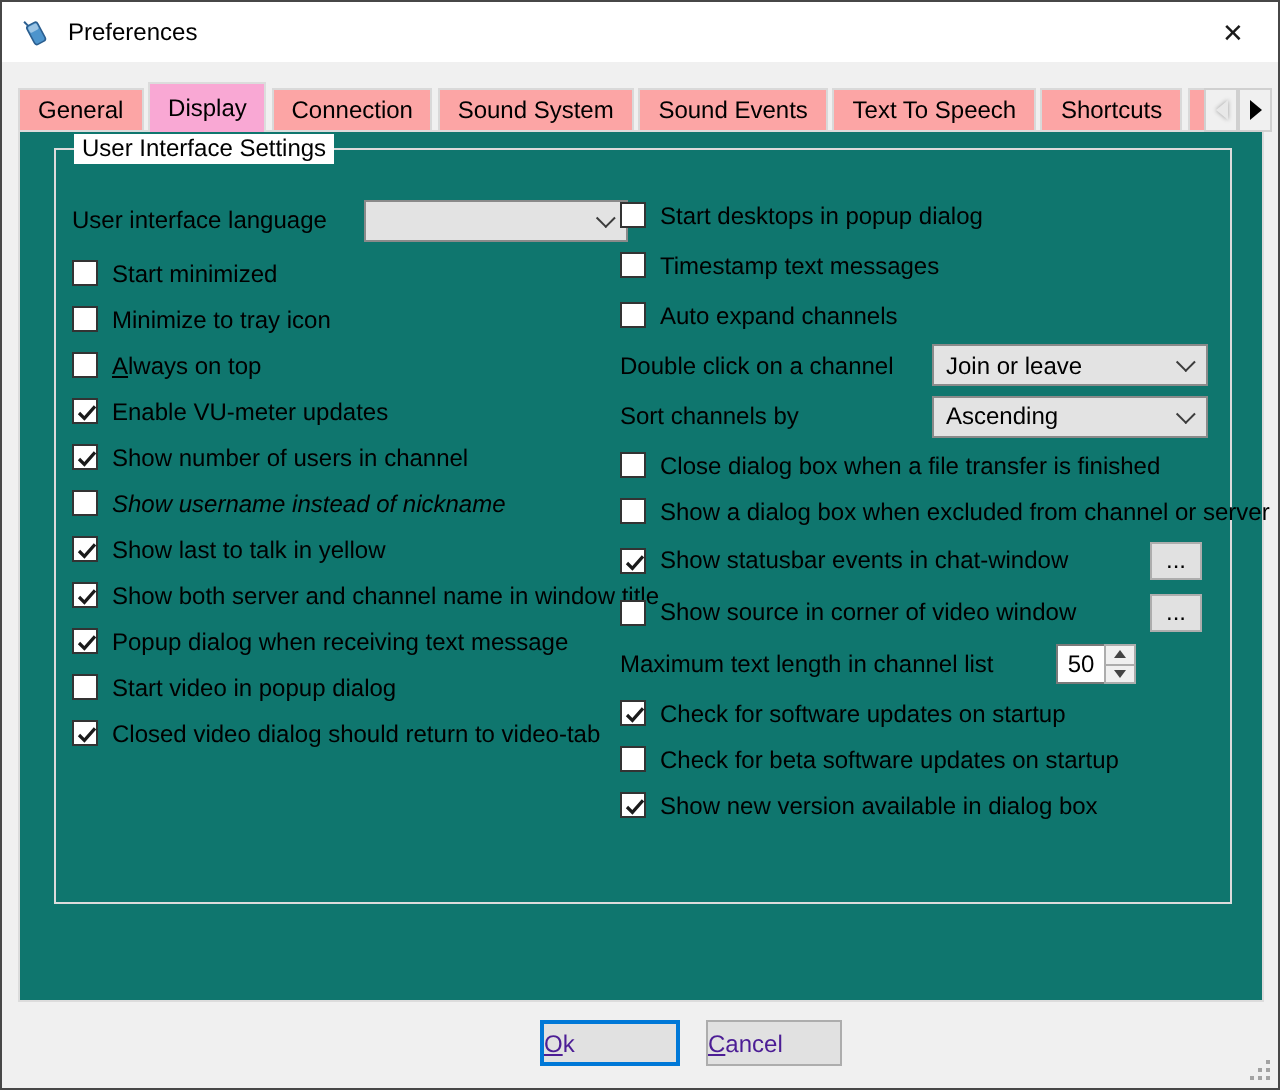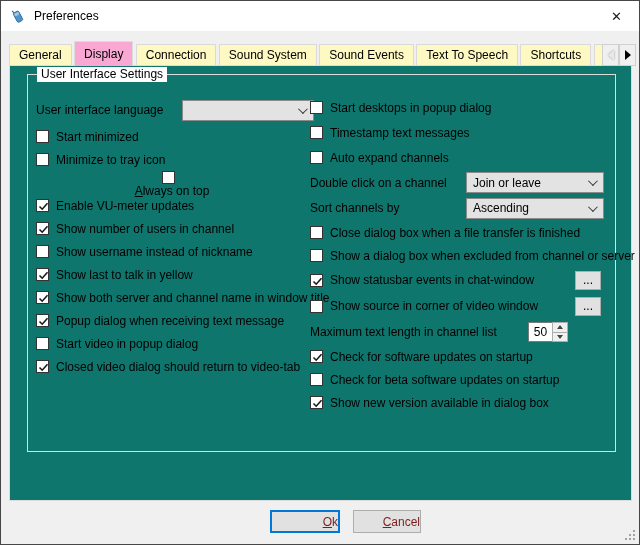--- a/index.html
+++ b/index.html
@@ -5,21 +5,21 @@
   html,body{margin:0;padding:0;background:#cfcfcf;}
   *{box-sizing:border-box;font-family:"Liberation Sans",sans-serif;}
   .window{position:relative;width:640px;height:545px;background:#f0f0f0;border:1px solid #474747;overflow:hidden;font-size:12px;color:#000;}
   
   .titlebar{position:absolute;top:0;left:0;right:0;height:30px;background:#ffffff;display:flex;align-items:center;}
   .app-icon{margin-left:9px;width:16px;height:16px;display:inline-block;}
   .title{margin-left:8px;font-size:12px;color:#000;}
   .close-btn{position:absolute;right:0;top:0;width:45px;height:30px;display:flex;align-items:center;justify-content:center;font-size:13px;color:#1a1a1a;cursor:default;}
   
   .tabstrip{position:absolute;top:40px;left:8px;right:3px;height:25px;overflow:hidden;white-space:nowrap;}
-  .tab{display:inline-block;vertical-align:bottom;height:21px;line-height:20px;padding:0 9px;background:#fef9c3;border:1px solid #d9d9d9;border-bottom:none;margin-right:-1px;position:relative;}
+  .tab{display:inline-block;vertical-align:bottom;height:21px;line-height:20px;padding:0 9px;background:#fca5a5;border:1px solid #d9d9d9;border-bottom:none;margin-right:-1px;position:relative;}
   .tab.active{height:25px;line-height:24px;background:#f9a8d4;border:1px solid #dcdcdc;border-bottom:none;z-index:3;margin-bottom:-1px;}
   .tab-scrollers{position:absolute;right:0;top:3px;height:22px;display:flex;z-index:5;}
   .scroll-btn{width:17px;height:22px;background:#f0f0f0;border:1px solid #d0d0d0;display:flex;align-items:center;justify-content:center;}
   .arr-left{width:0;height:0;border-top:5px solid transparent;border-bottom:5px solid transparent;border-right:6px solid #ffffff;filter:drop-shadow(0 0 1px #9a9a9a);}
   .scroll-btn.disabled .arr-left{border-right-color:#e8e8e8;}
   .arr-right{width:0;height:0;border-top:5px solid transparent;border-bottom:5px solid transparent;border-left:6px solid #000;}
   
   .page{position:absolute;top:64px;left:8px;right:7px;bottom:43px;background:#0f766e;border:1px solid #dcdcdc;z-index:2;}
   .groupbox{position:absolute;top:8px;left:17px;right:15px;bottom:48px;border:1px solid #dcdcdc;}
   .group-title{position:absolute;top:-8px;left:9px;background:#fff;padding:0 4px;line-height:15px;}
@@ -42,21 +42,21 @@
   .dots{position:absolute;left:265px;width:26px;height:19px;background:#e1e1e1;border:1px solid #adadad;font-size:12px;line-height:10px;text-align:center;padding:0;color:#000;}
   
   .spin{position:absolute;left:218px;height:20px;display:flex;}
   .spin-box{width:24px;height:20px;border:1px solid #7a7a7a;border-right:none;background:#fff;display:flex;align-items:center;justify-content:center;}
   .spin-btns{width:16px;height:20px;border:1px solid #adadad;display:flex;flex-direction:column;background:#f0f0f0;}
   .spin-up,.spin-down{flex:1;display:flex;align-items:center;justify-content:center;}
   .spin-up{border-bottom:1px solid #adadad;}
   .tri-up{width:0;height:0;border-left:3px solid transparent;border-right:3px solid transparent;border-bottom:4px solid #444;}
   .tri-down{width:0;height:0;border-left:3px solid transparent;border-right:3px solid transparent;border-top:4px solid #444;}
   
-  .btn{position:absolute;top:509px;height:23px;background:#e1e1e1;font-size:12px;text-align:right;padding:0;color:#7f1d1d;}
+  .btn{position:absolute;top:509px;height:23px;background:#e1e1e1;font-size:12px;text-align:left;padding:0;color:#4c1d95;}
   .btn.ok{left:269px;width:70px;border:2px solid #0078d7;}
   .btn.cancel{left:352px;width:68px;border:1px solid #adadad;}
   
   .resize-grip{position:absolute;right:4px;bottom:4px;width:11px;height:11px;}
   .resize-grip::after{content:"";position:absolute;right:0;bottom:0;width:2px;height:2px;background:#a3a3a3;
     box-shadow:0 -4px 0 #a3a3a3,0 -8px 0 #a3a3a3,-4px 0 0 #a3a3a3,-4px -4px 0 #a3a3a3,-8px 0 0 #a3a3a3;}
 </style>
 </head>
 <body>
 
@@ -109,41 +109,41 @@
             </div>
           </div>
           <div class="row checkbox" style="height: 23px;">
             <span class="cb"></span>
             <span class="lbl">Start minimized</span>
           </div>
           <div class="row checkbox" style="height: 23px;">
             <span class="cb"></span>
             <span class="lbl">Minimize to tray icon</span>
           </div>
-          <div class="row checkbox" style="height: 23px; flex-direction: column;">
+          <div class="row checkbox" style="height: 23px;">
             <span class="cb"></span>
             <span class="lbl accel">Always on top</span>
           </div>
           <div class="row checkbox" style="height: 23px;">
             <span class="cb">
               <svg width="13" height="13" viewBox="0 0 13 13">
                 <polyline points="2.5,6.5 5.2,9.2 10.5,3.2" fill="none" stroke="#1a1a1a" stroke-width="1.6"></polyline>
               </svg>
             </span>
             <span class="lbl">Enable VU-meter updates</span>
           </div>
           <div class="row checkbox" style="height: 23px;">
             <span class="cb">
               <svg width="13" height="13" viewBox="0 0 13 13">
                 <polyline points="2.5,6.5 5.2,9.2 10.5,3.2" fill="none" stroke="#1a1a1a" stroke-width="1.6"></polyline>
               </svg>
             </span>
             <span class="lbl">Show number of users in channel</span>
           </div>
-          <div class="row checkbox" style="height: 23px;">
+          <div class="row checkbox" style="height: 23px; font-style: italic;">
             <span class="cb"></span>
             <span class="lbl">Show username instead of nickname</span>
           </div>
           <div class="row checkbox" style="height: 23px;">
             <span class="cb">
               <svg width="13" height="13" viewBox="0 0 13 13">
                 <polyline points="2.5,6.5 5.2,9.2 10.5,3.2" fill="none" stroke="#1a1a1a" stroke-width="1.6"></polyline>
               </svg>
             </span>
             <span class="lbl">Show last to talk in yellow</span>

